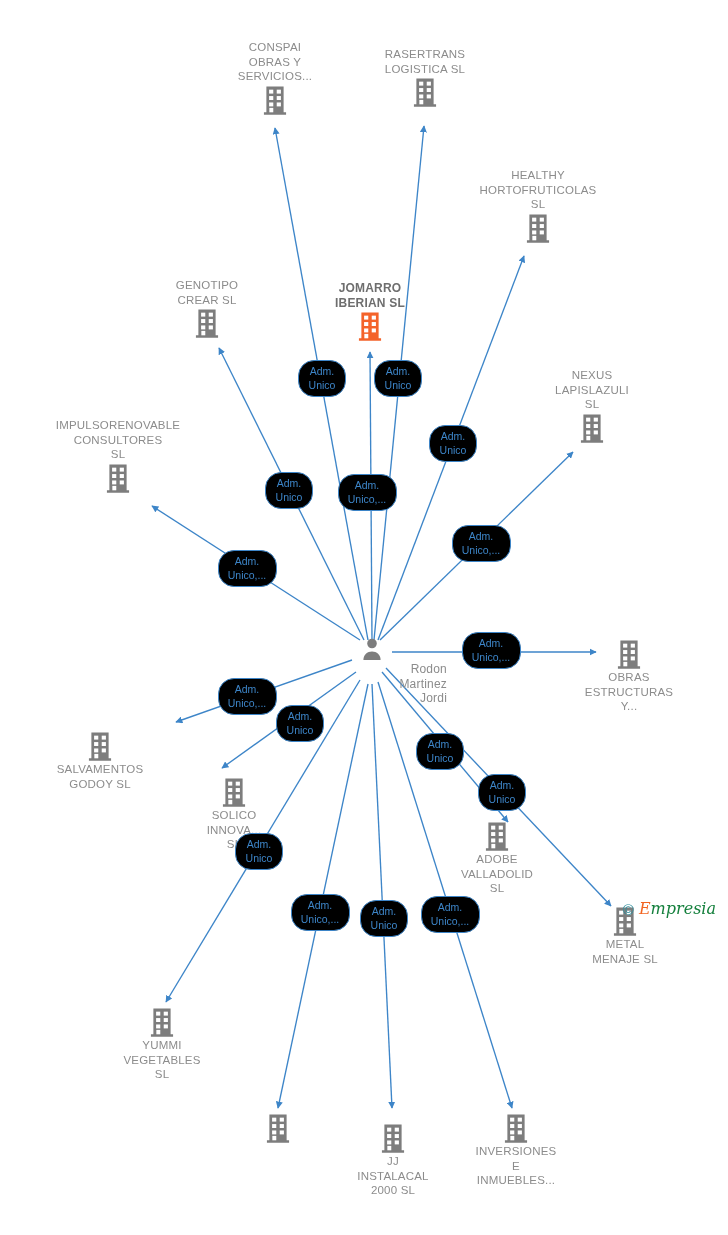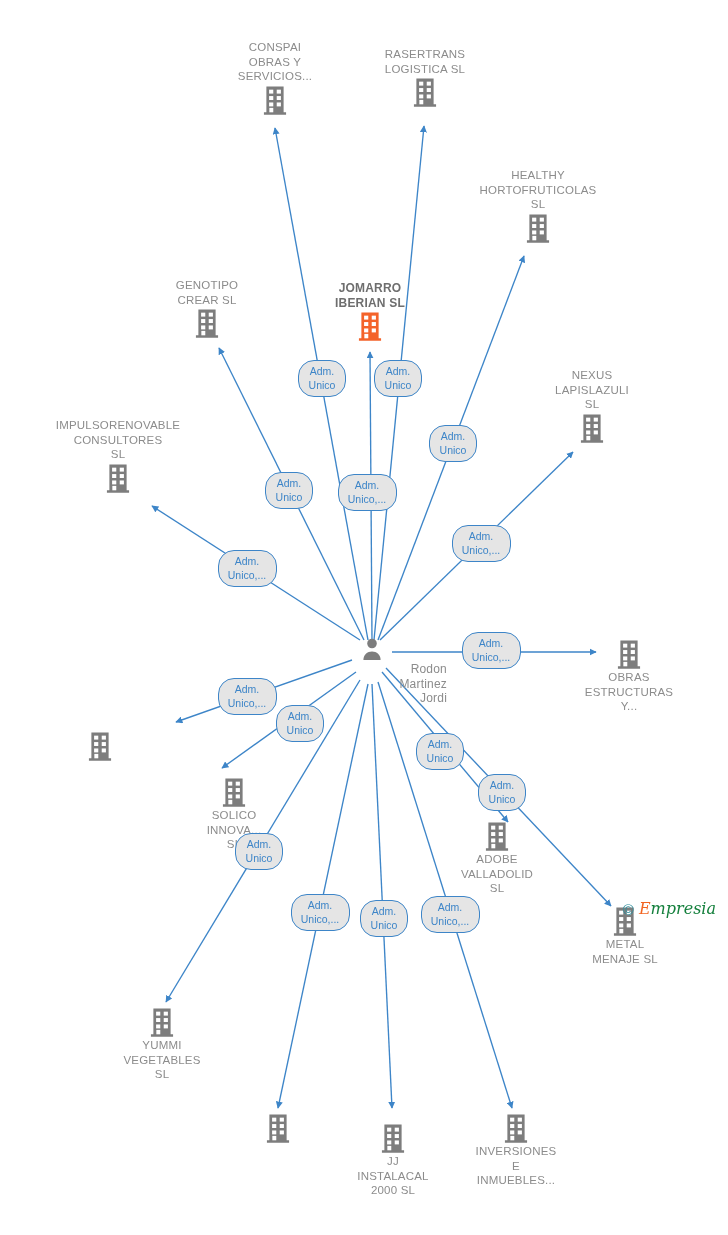--- a/index.html
+++ b/index.html
@@ -28,21 +28,21 @@
     display:block;
   }
   .node.company .lbl{color:#8c8c8c;}
   .node.center .lbl{color:#6e6e6e;font-weight:bold;font-size:12px;}
   .node.person .lbl{color:#8c8c8c;font-size:12px;text-align:right;}
 
   .ico{display:block;margin:0 auto;width:30px;height:32px;}
 
   .badge{
     position:absolute;
-    background:#e5e5e5;
+    background:#000000;
     border:1.6px solid #3d85c8;
     border-radius:16px;
     color:#3d85c8;
     font-size:10.5px;
     line-height:14px;
     text-align:center;
     padding:3px 5px 4px 5px;
     white-space:pre-line;
     box-sizing:border-box;
   }
@@ -253,20 +253,22 @@
         <g fill="#ffffff">
           <rect x="7.2" y="4.6" width="3.4" height="3.2"></rect>
           <rect x="13.4" y="4.6" width="3.4" height="3.2"></rect>
           <rect x="7.2" y="9.8" width="3.4" height="3.2"></rect>
           <rect x="13.4" y="9.8" width="3.4" height="3.2"></rect>
           <rect x="7.2" y="15" width="3.4" height="3.2"></rect>
           <rect x="13.4" y="15" width="3.4" height="3.2"></rect>
           <rect x="7.4" y="19.4" width="3.2" height="3.6"></rect>
         </g>
       </svg>
+    <span class="lbl">SALVAMENTOS
+GODOY SL</span>
   </div>
 
   <div class="node company" style="left:234px;top:776px;">
     <svg class="ico" viewBox="0 0 24 26">
         <path fill="#7d7d7d" d="M5 2h14v21h-14z M3 23h18v2h-18z"></path>
         <g fill="#ffffff">
           <rect x="7.2" y="4.6" width="3.4" height="3.2"></rect>
           <rect x="13.4" y="4.6" width="3.4" height="3.2"></rect>
           <rect x="7.2" y="9.8" width="3.4" height="3.2"></rect>
           <rect x="13.4" y="9.8" width="3.4" height="3.2"></rect>

